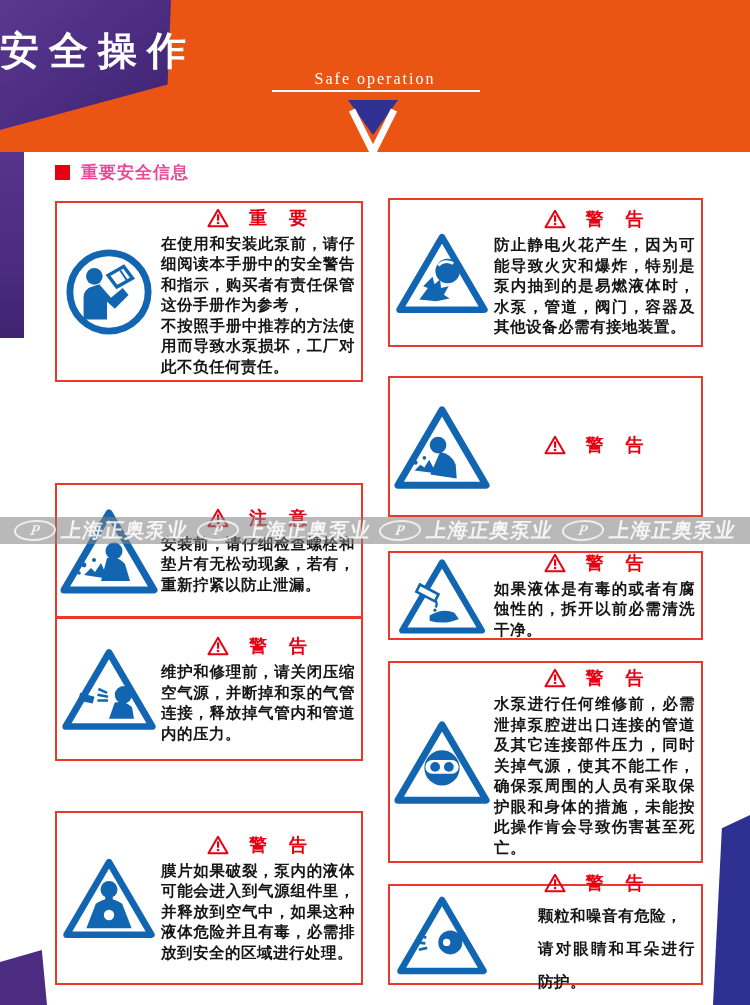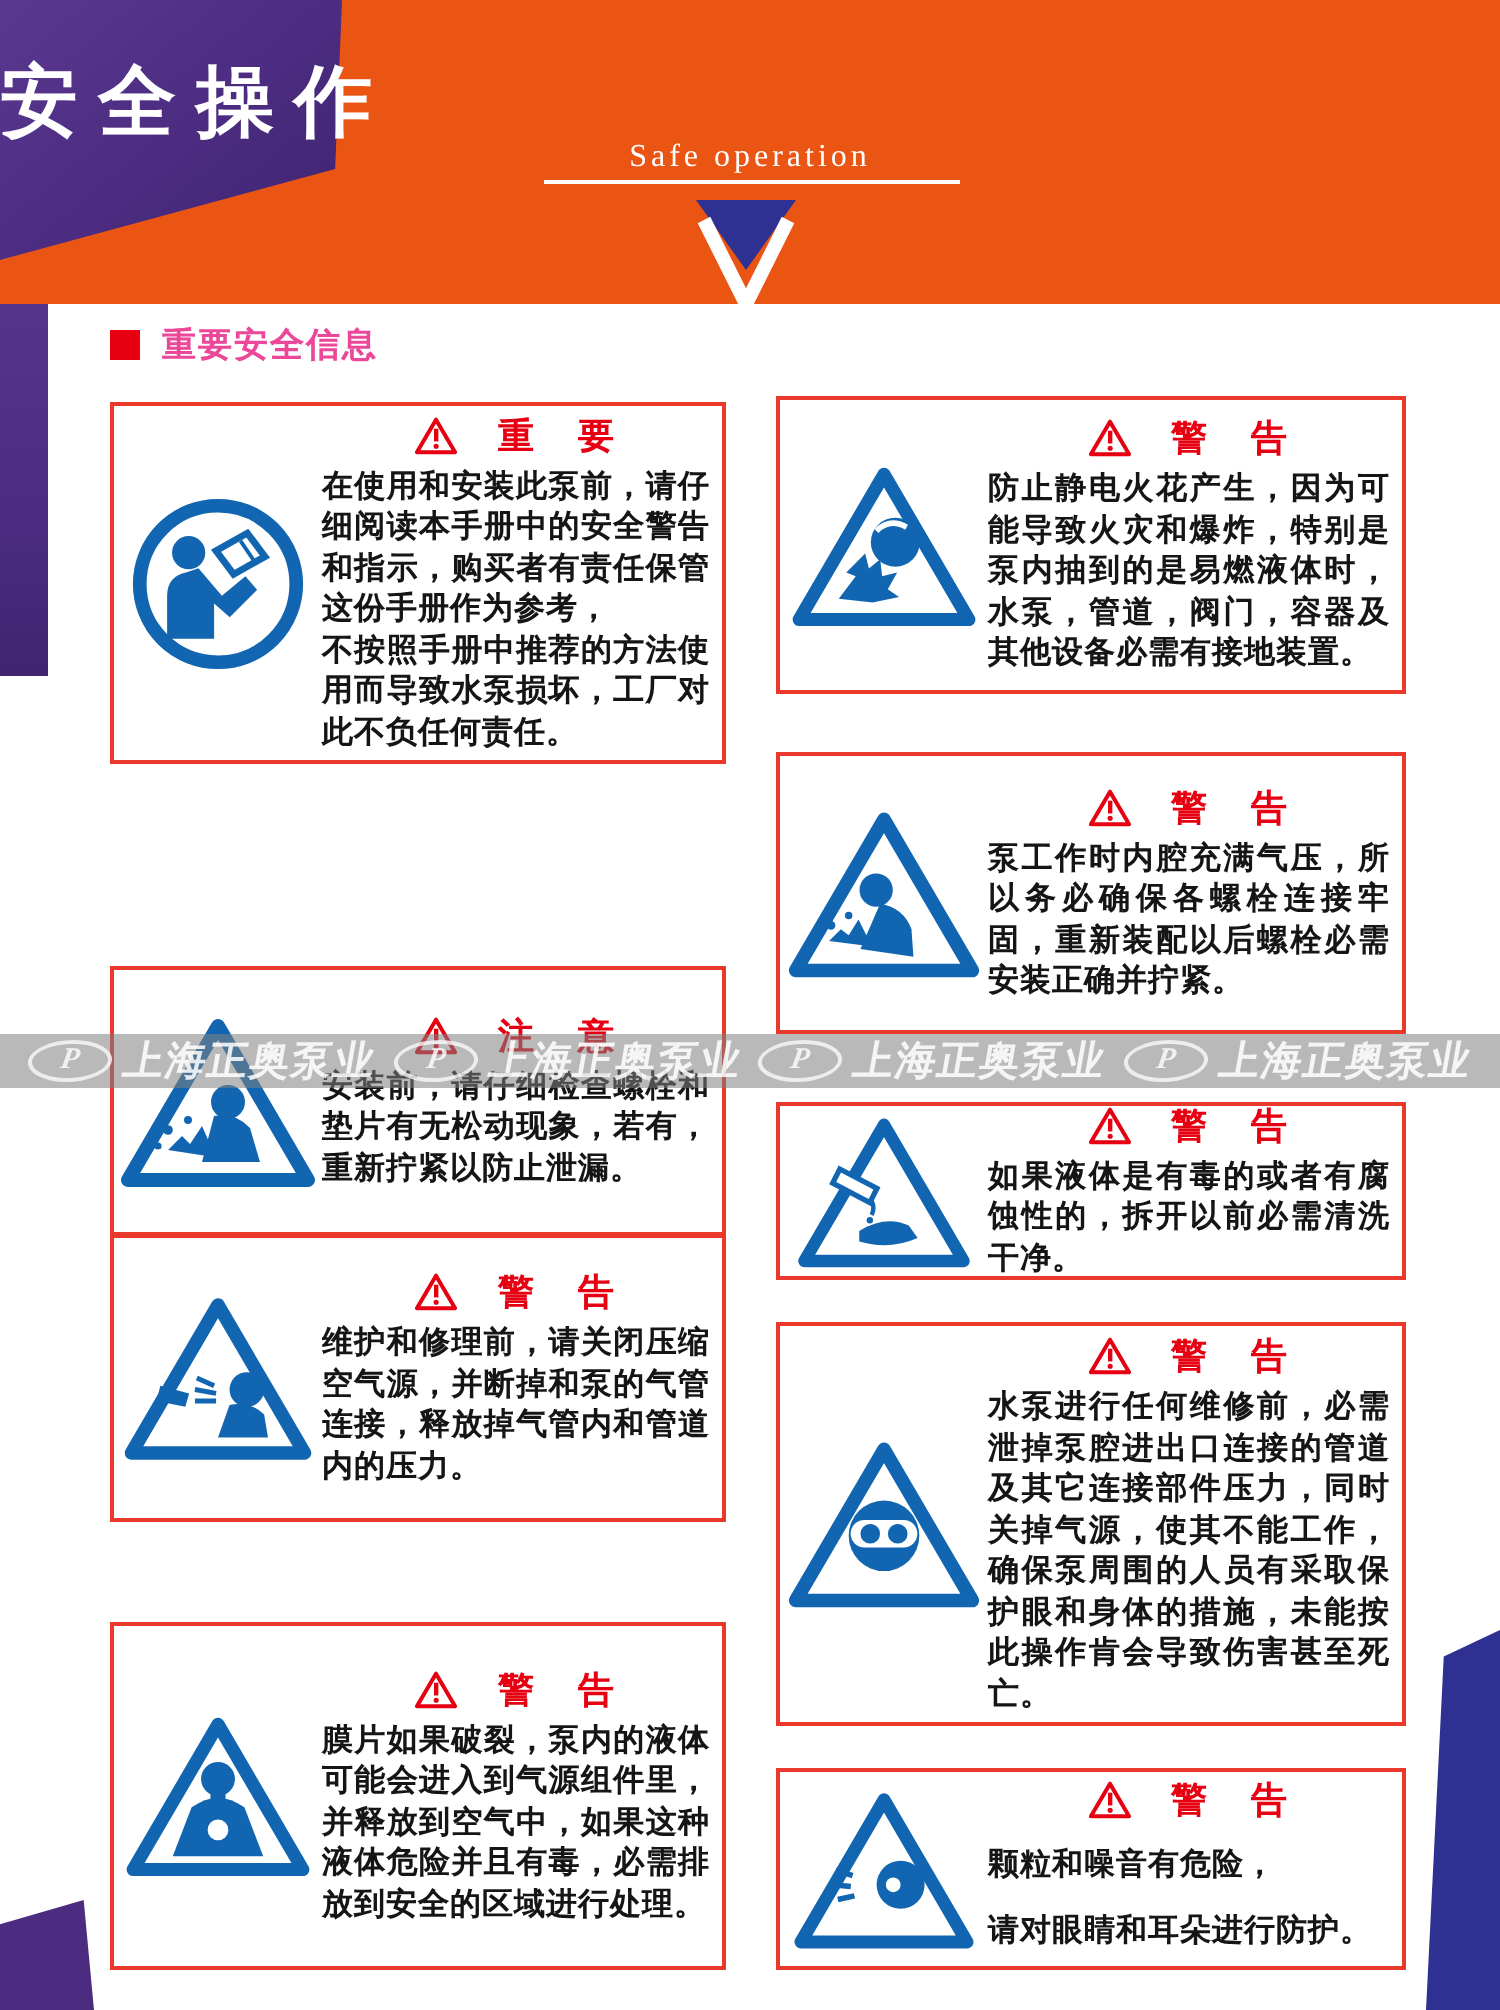--- a/index.html
+++ b/index.html
@@ -30,21 +30,21 @@
   .sec-bullet{width:15px;height:15px;background:#E60012;}
   .sec-text{font-size:17px;font-weight:bold;color:#ec4899;letter-spacing:1px;}
   
   .box{position:absolute;border:2px solid #E8392B;background:#fff;display:flex;align-items:center;box-sizing:border-box;}
   .icon-wrap{flex:0 0 104px;display:flex;justify-content:center;align-items:center;}
   .content{flex:1;padding:4px 6px 4px 0;}
   .box-title{display:flex;justify-content:center;align-items:center;gap:20px;
     color:#E60012;font-weight:bold;font-size:18px;letter-spacing:2px;margin-bottom:4px;}
   .box-text{font-weight:bold;font-size:15.5px;line-height:20.5px;color:#151515;
     letter-spacing:0.5px;text-align:justify;white-space:pre-line;font-family:Liberation Serif, serif;}
-  .box-text.spread{line-height:33px;}
+  .box-text.spread{line-height:33px;margin-left:44px;}
   .blue{fill:#1266B1;}
   .tri-border{fill:#fff;stroke:#1266B1;stroke-width:7;stroke-linejoin:round;}
   
   .wm-band{position:absolute;left:0;top:517px;width:750px;height:27px;z-index:6;
     background:rgba(128,128,128,0.55);display:flex;align-items:center;
     justify-content:space-between;padding:0 14px;box-sizing:border-box;}
   .wm-group{display:flex;align-items:center;gap:6px;transform:skewX(-10deg);}
   .wm-logo{width:42px;height:21px;border:2.5px solid rgba(255,255,255,0.75);border-radius:50%;
     display:flex;align-items:center;justify-content:center;color:rgba(255,255,255,0.8);
     font-family:"Liberation Serif","DejaVu Serif",serif;font-style:italic;font-weight:bold;font-size:15px;box-sizing:border-box;}
@@ -222,21 +222,20 @@
   </div>
   <div class="content">
     <div class="box-title">
       <svg width="22" height="20" viewBox="0 0 24 22">
         <path d="M12 2 L22.5 20 H1.5 Z" fill="none" stroke="#E60012" stroke-width="2.2" stroke-linejoin="round"></path>
         <rect x="10.9" y="7" width="2.4" height="7" fill="#E60012"></rect>
         <circle cx="12.1" cy="16.6" r="1.4" fill="#E60012"></circle>
       </svg>
       <span>警　告</span>
     </div>
-    <div class="box-text">泵工作时内腔充满气压，所以务必确保各螺栓连接牢固，重新装配以后螺栓必需安装正确并拧紧。</div>
   </div>
 </div>
 
 <div class="box" style="left:388px;top:551px;width:315px;height:89px;">
   <div class="icon-wrap">
     <svg width="92" height="82" viewBox="0 0 104 92">
       <polygon class="tri-border" points="52,8 97,85 7,85"></polygon>
       <path d="M27 33 L48 44 L44 52 L23 41 Z" fill="#fff" stroke="#1266B1" stroke-width="3"></path>
       <path d="M45 51 q2 4 0 8" fill="none" stroke="#1266B1" stroke-width="2.5"></path>
       <circle class="blue" cx="44" cy="62" r="1.8"></circle>

